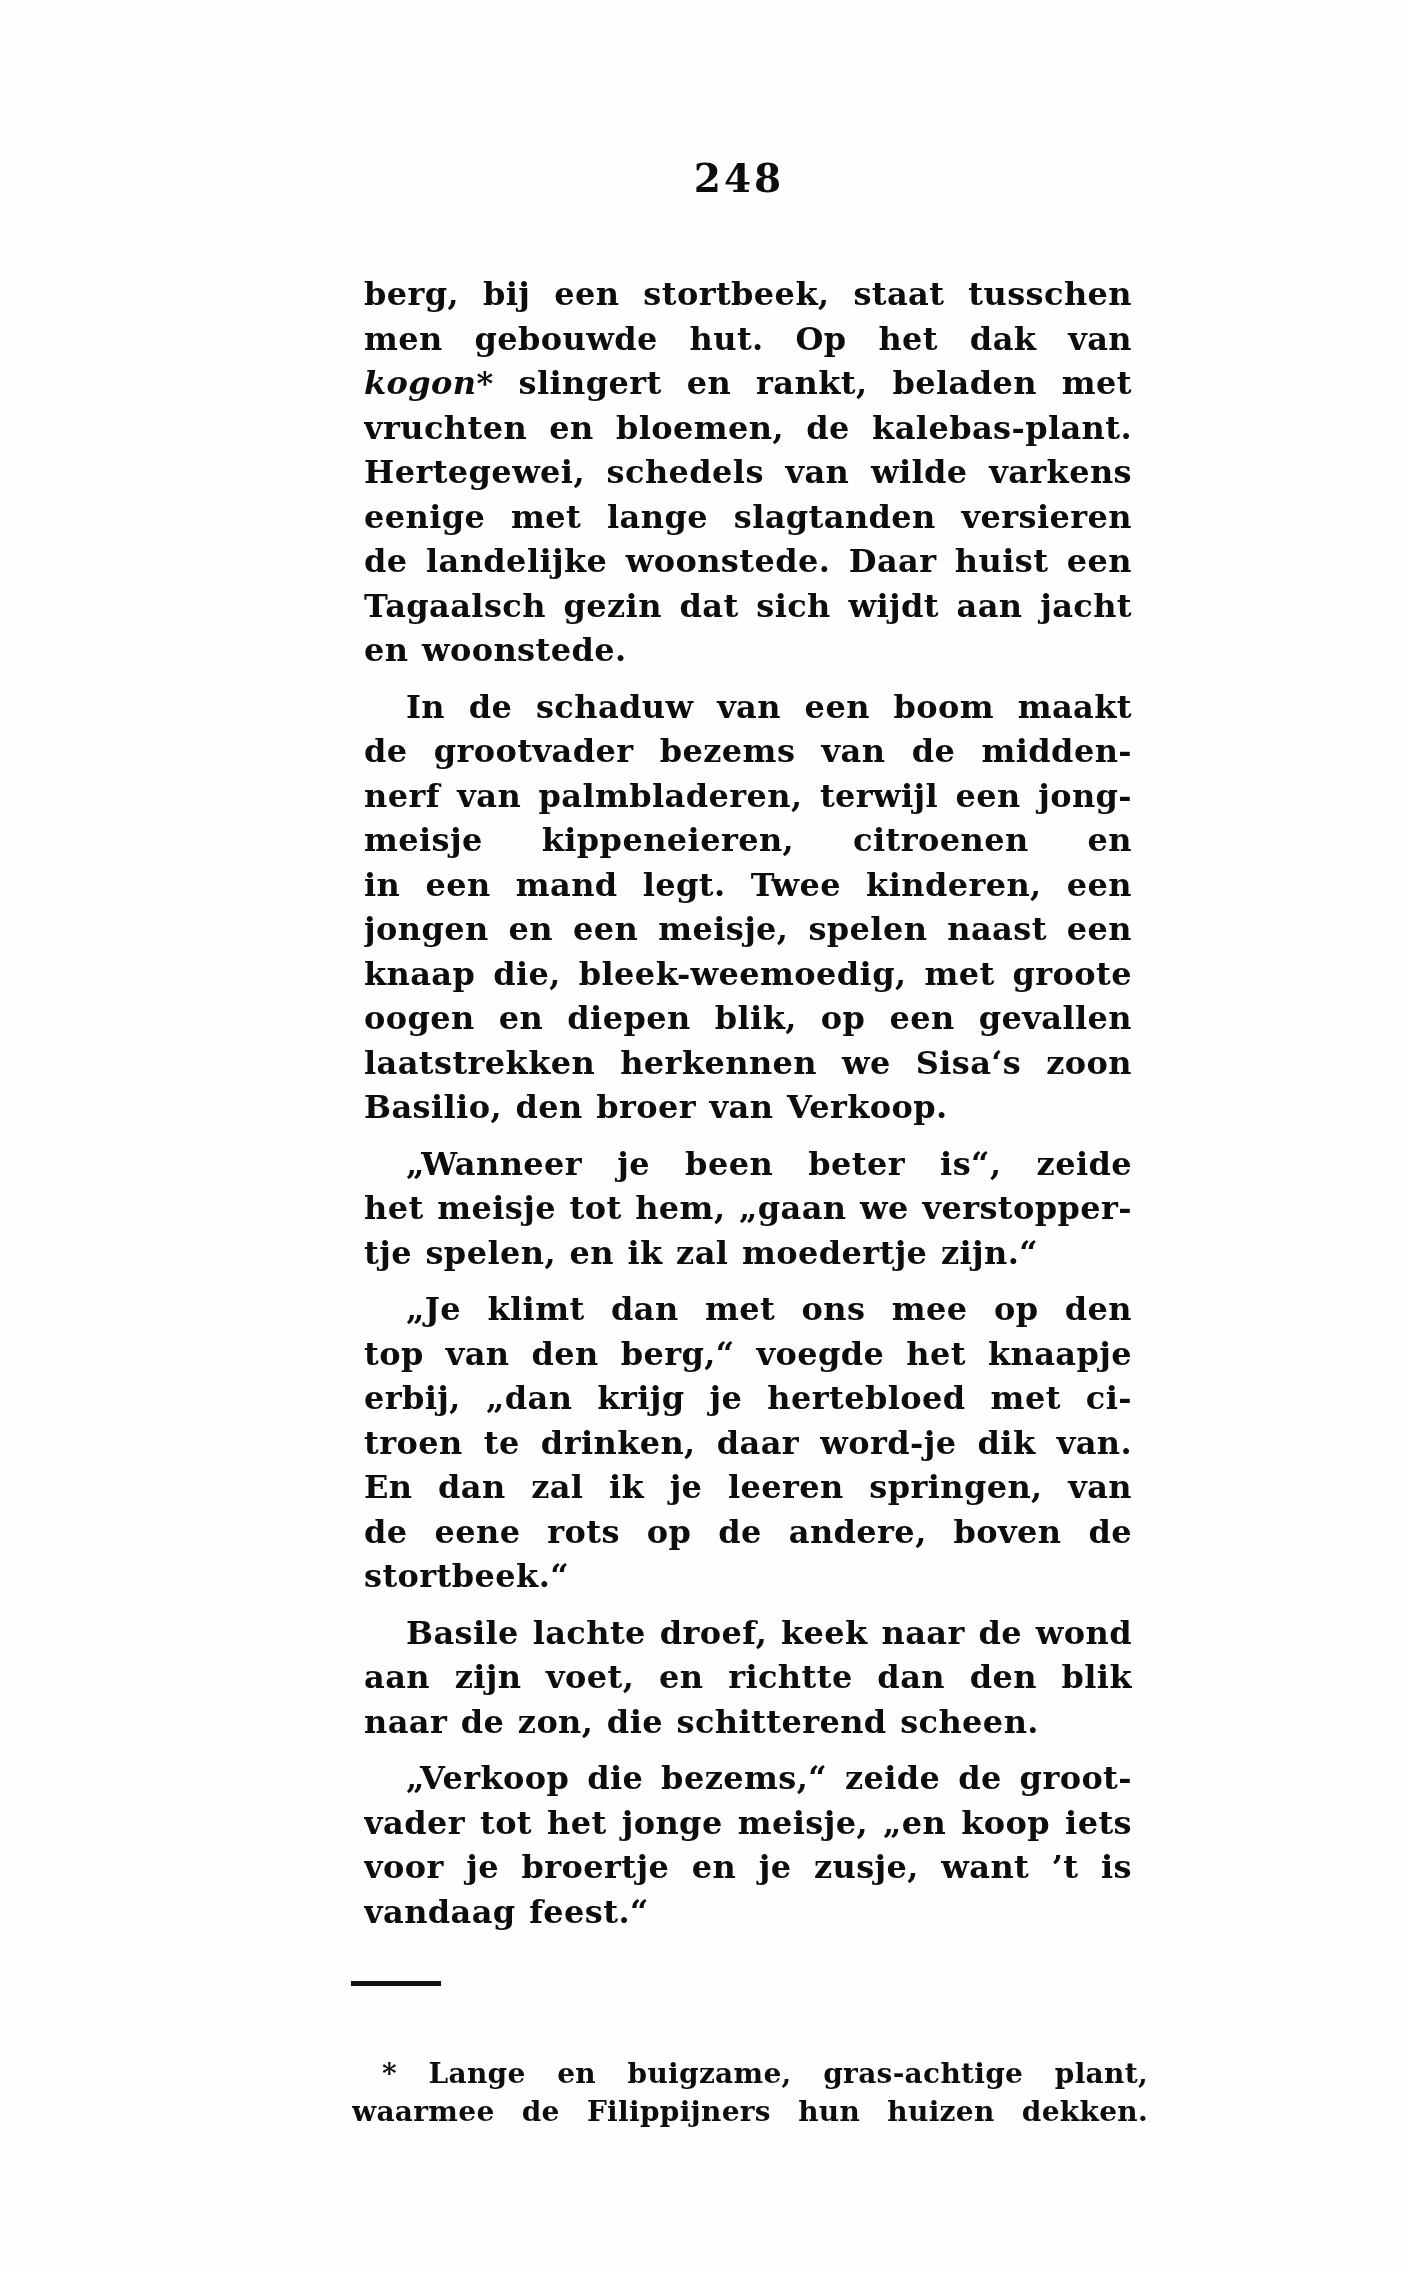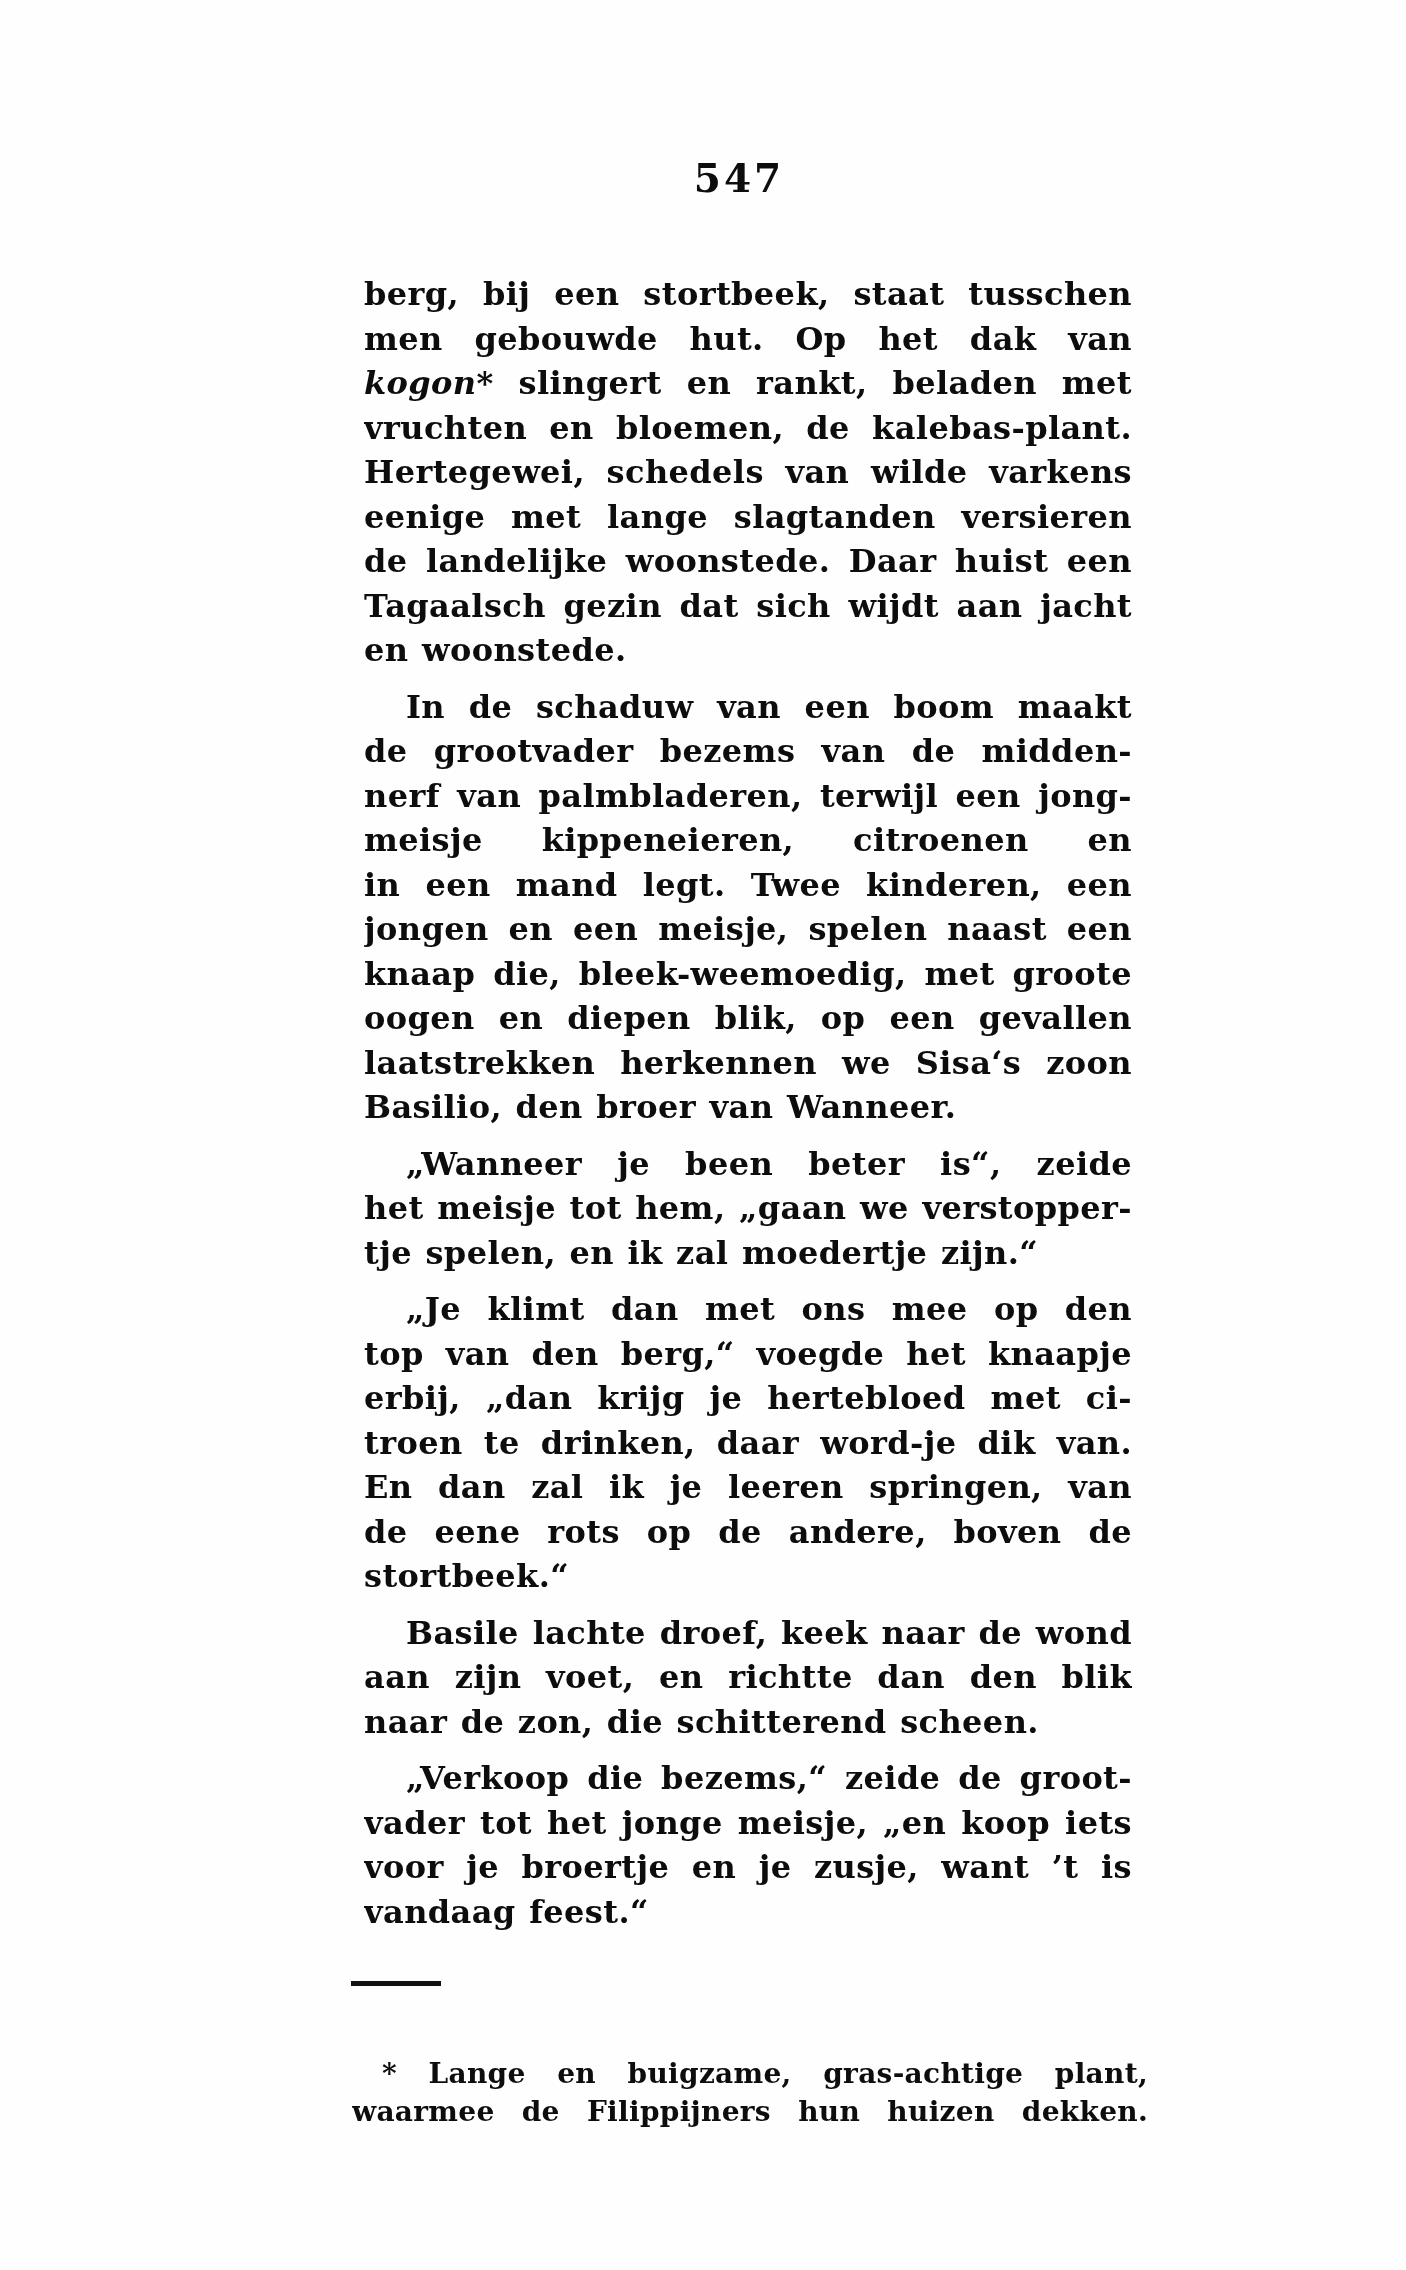--- a/index.html
+++ b/index.html
@@ -70,21 +70,21 @@
     letter-spacing: 0.3px;
     margin-top: 46px;
   }
   .footnote .line { height: 38px; }
   .footnote .line.indent { text-indent: 30px; }
 </style>
 </head>
 <body>
 
 <div class="page">
-  <div class="page-number">547</div>
+  <div class="page-number">248</div>
 
   <div class="text-block">
       <div class="paragraph">
         <div class="line"><span>berg, bij een stortbeek, staat tusschen</span></div>
         <div class="line"><span>men gebouwde hut. Op het dak van</span></div>
         <div class="line"><em>kogon*</em><span> slingert en rankt, beladen met</span></div>
         <div class="line"><span>vruchten en bloemen, de kalebas-plant.</span></div>
         <div class="line"><span>Hertegewei, schedels van wilde varkens</span></div>
         <div class="line"><span>eenige met lange slagtanden versieren</span></div>
         <div class="line"><span>de landelijke woonstede. Daar huist een</span></div>
@@ -94,21 +94,21 @@
       <div class="paragraph">
         <div class="line indent"><span>In de schaduw van een boom maakt</span></div>
         <div class="line"><span>de grootvader bezems van de midden-</span></div>
         <div class="line"><span>nerf van palmbladeren, terwijl een jong-</span></div>
         <div class="line"><span>meisje kippeneieren, citroenen en groeten</span></div>
         <div class="line"><span>in een mand legt. Twee kinderen, een</span></div>
         <div class="line"><span>jongen en een meisje, spelen naast een</span></div>
         <div class="line"><span>knaap die, bleek-weemoedig, met groote</span></div>
         <div class="line"><span>oogen en diepen blik, op een gevallen</span></div>
         <div class="line"><span>laatstrekken herkennen we Sisa‘s zoon</span></div>
-        <div class="line no-j"><span>Basilio, den broer van Wanneer.</span></div>
+        <div class="line no-j"><span>Basilio, den broer van Verkoop.</span></div>
       </div>
       <div class="paragraph">
         <div class="line indent"><span>„Wanneer je been beter is“, zeide</span></div>
         <div class="line"><span>het meisje tot hem, „gaan we verstopper-</span></div>
         <div class="line no-j"><span>tje spelen, en ik zal moedertje zijn.“</span></div>
       </div>
       <div class="paragraph">
         <div class="line indent"><span>„Je klimt dan met ons mee op den</span></div>
         <div class="line"><span>top van den berg,“ voegde het knaapje</span></div>
         <div class="line"><span>erbij, „dan krijg je hertebloed met ci-</span></div>

